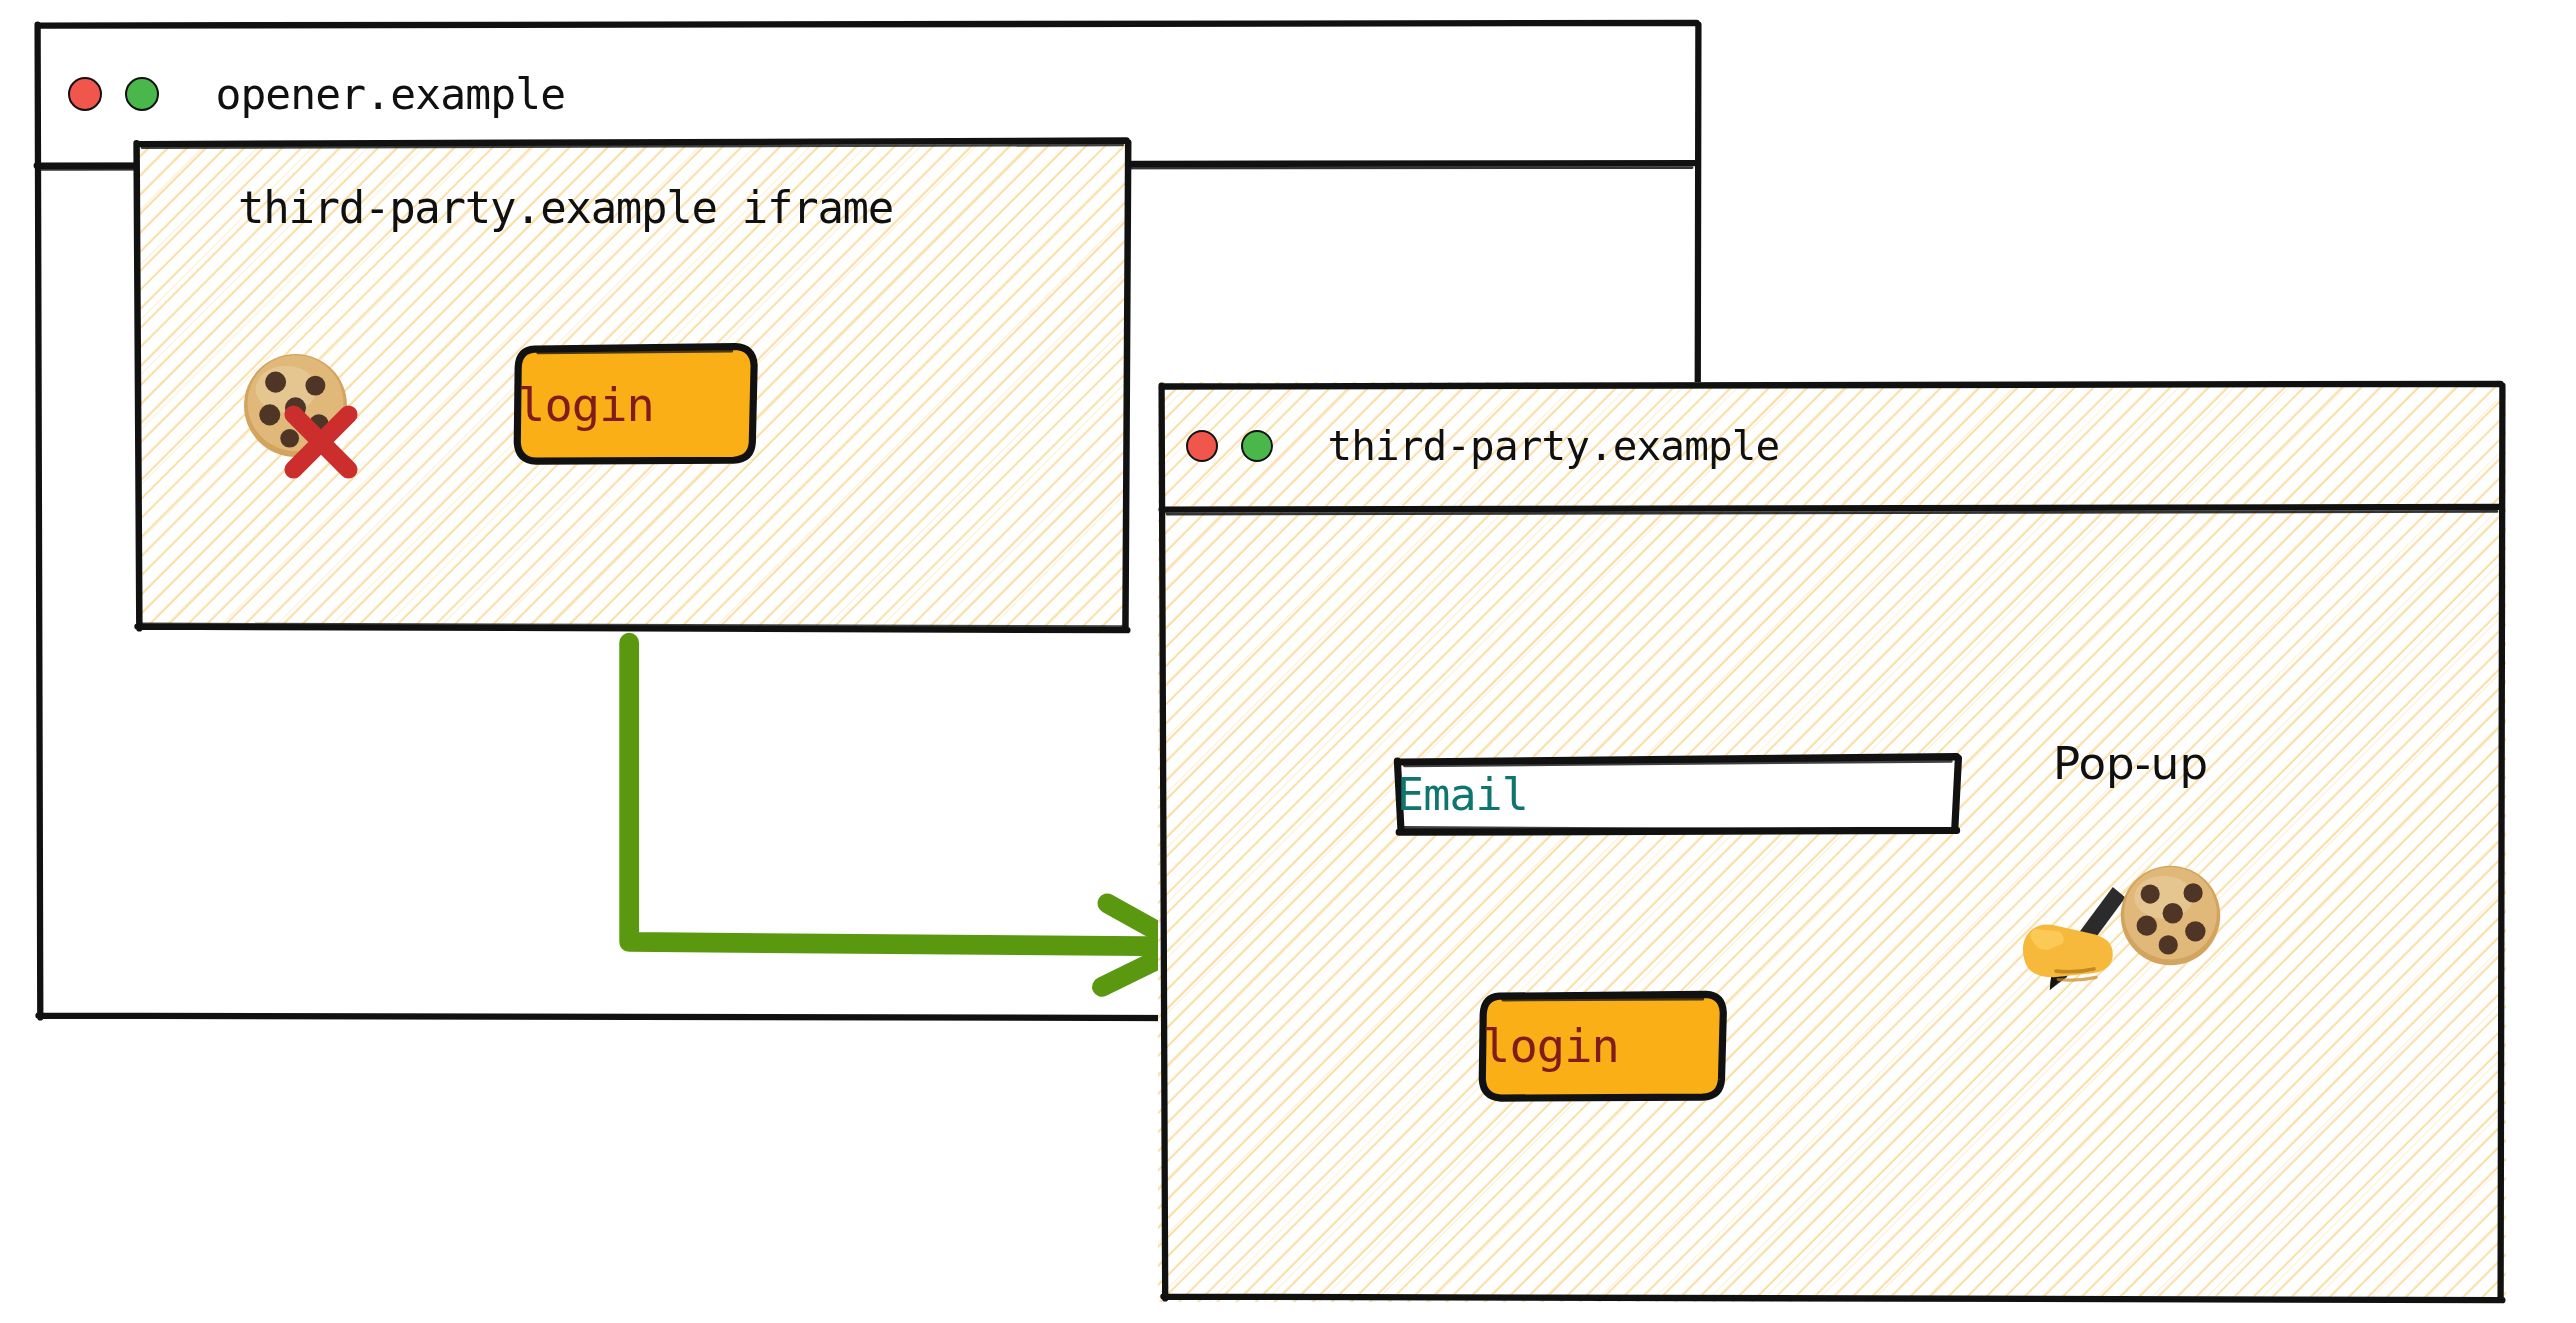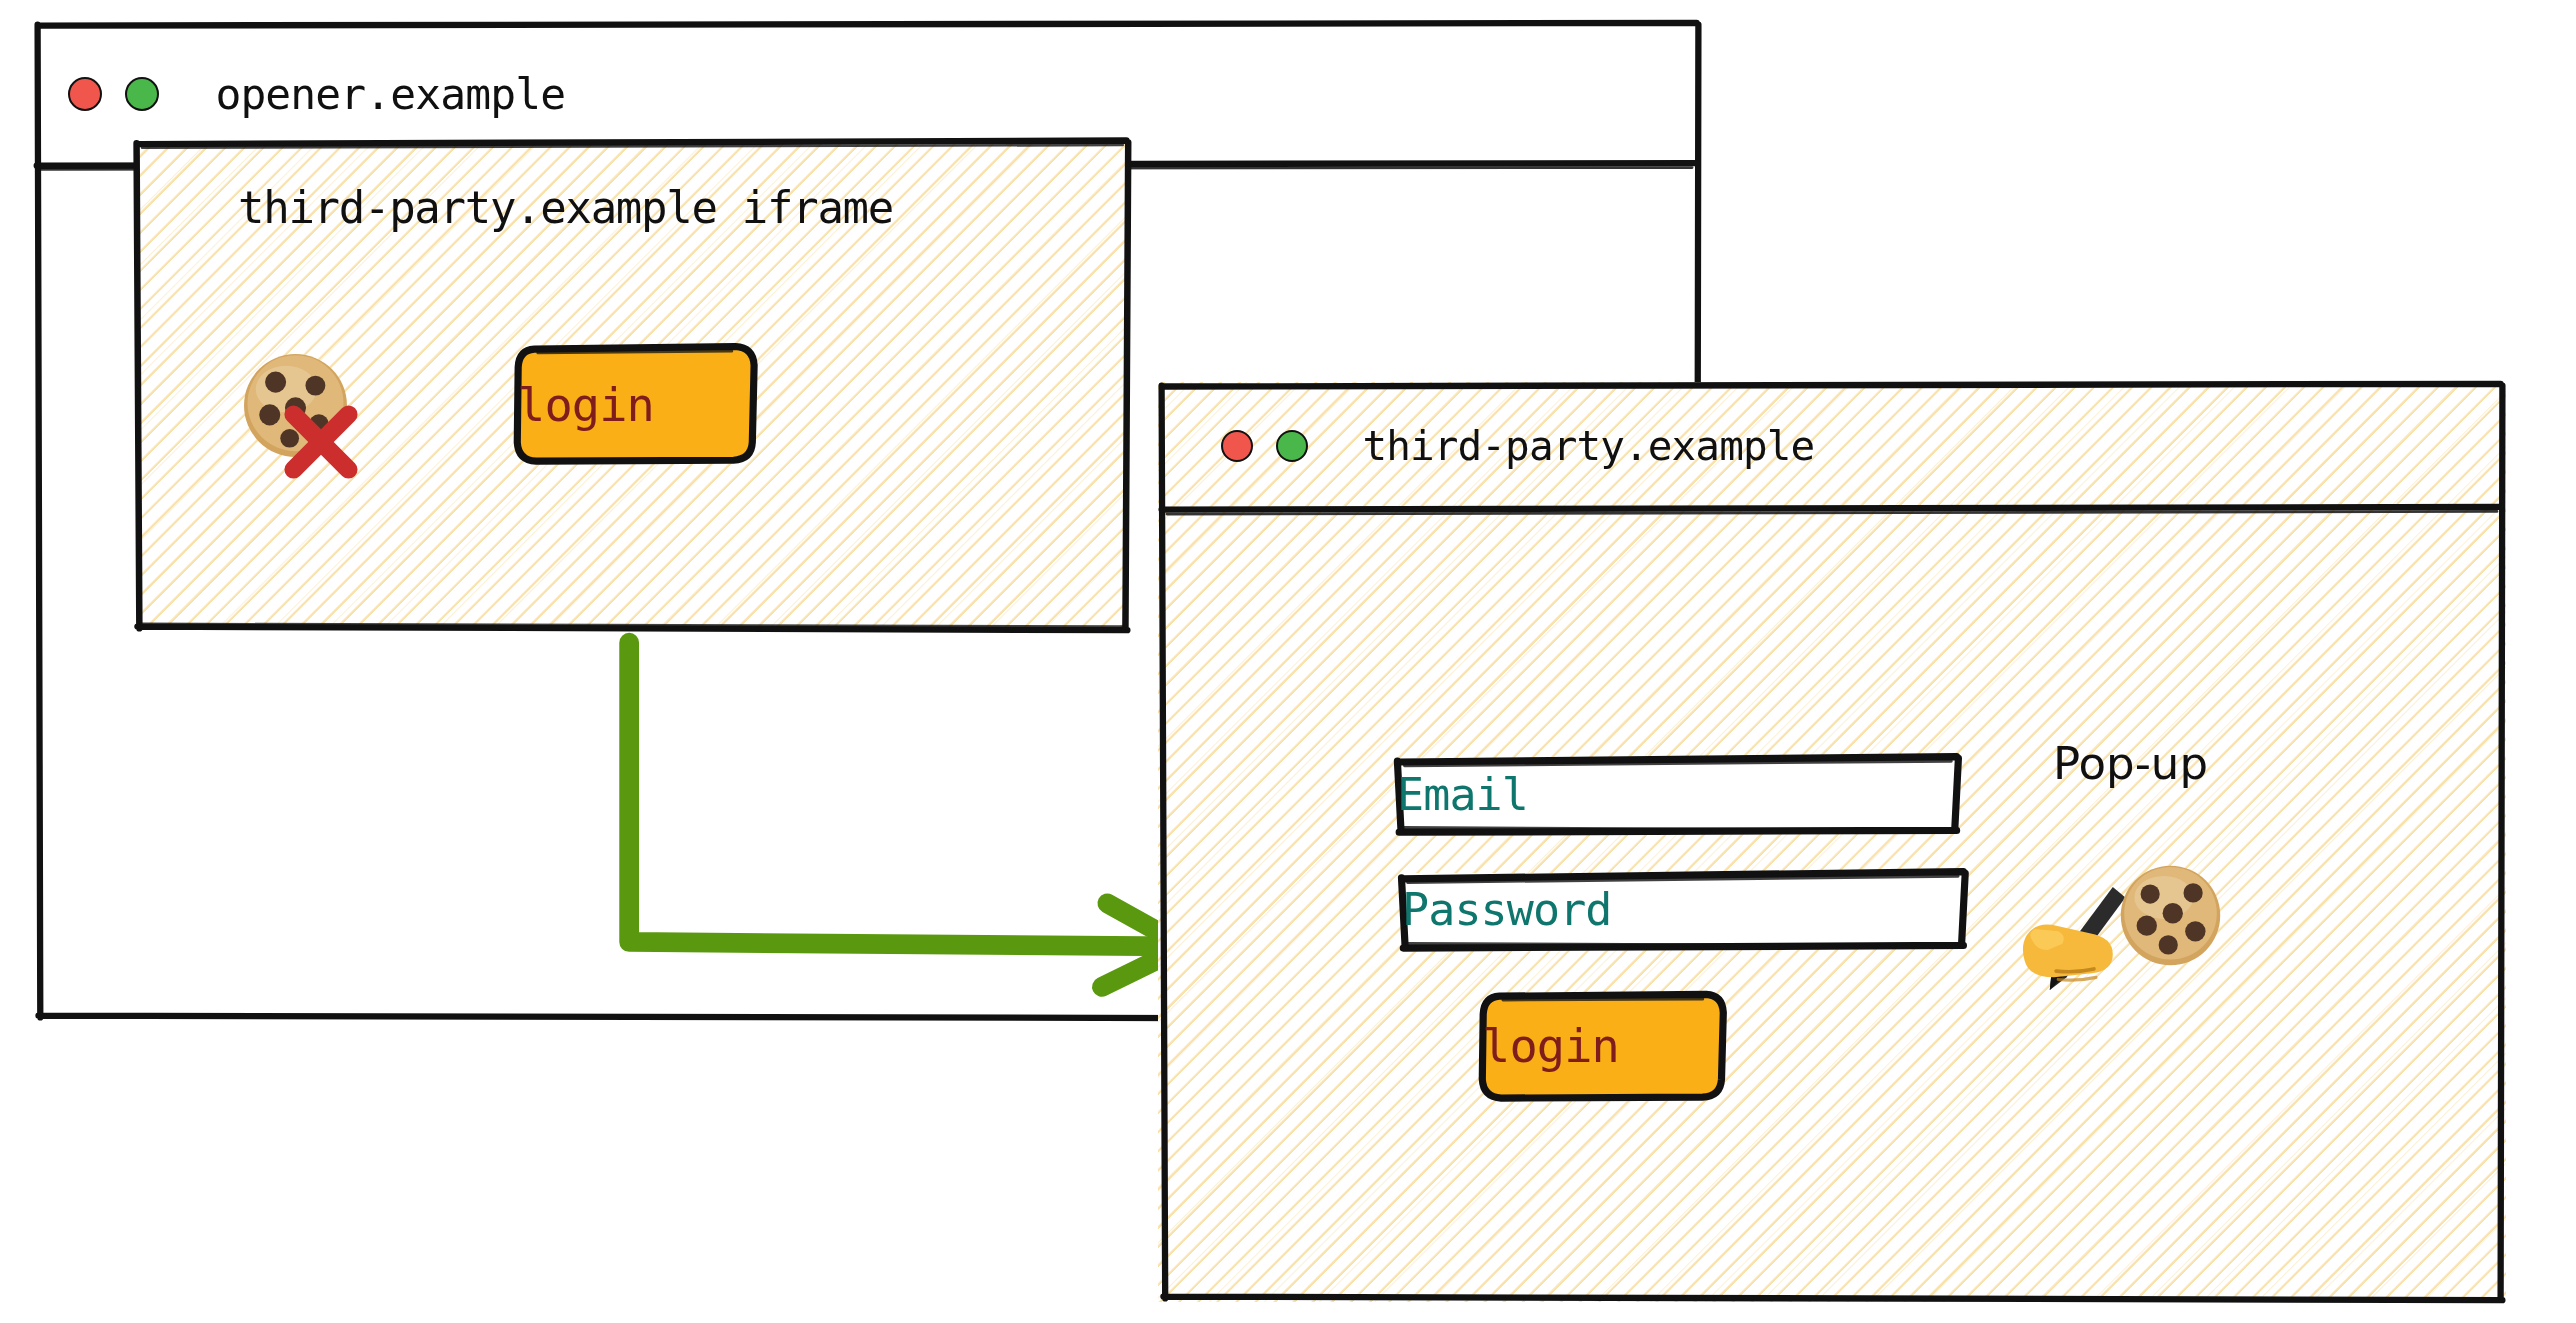--- a/index.html
+++ b/index.html
@@ -173,21 +173,21 @@
 
   
   #popup-window {
     left: 1158px;
     top: 382px;
     width: 1348px;
     height: 920px;
   }
   #popup-window .titlebar {
     height: 128px;
-    padding-left: 63px;
+    padding-left: 28px;
   }
   #popup-window .dot { width: 32px; height: 32px; }
   #popup-window .dot + .dot { margin-left: 23.4px; }
   #popup-window .win-title {
     font-size: 41px;
     margin-left: 54px;
     letter-spacing: -0.9px;
   }
   .popup-body {
     position: absolute;
@@ -317,28 +317,20 @@
 
       <div class="field" style="left:239px; top:248px; width:561px; height:72px;">
         <svg class="field-outline" viewBox="0 0 636 92" preserveAspectRatio="none">
           <path d="M8,10 L628,4 M630,6 L626,84 M628,86 L8,88 M10,86 L6,9" fill="none" stroke="#111111" stroke-width="8" stroke-linecap="round"></path>
           <path d="M14,14 L622,9" fill="none" stroke="#111111" stroke-width="3.5" opacity="0.8" stroke-linecap="round"></path>
           <path d="M12,83 L622,86" fill="none" stroke="#111111" stroke-width="3.5" opacity="0.8" stroke-linecap="round"></path>
         </svg>
         <span>Email</span>
       </div>
 
-      <div class="field" style="left:244px; top:363px; width:561px; height:72px;">
-        <svg class="field-outline" viewBox="0 0 636 92" preserveAspectRatio="none">
-          <path d="M6,12 L630,4 M632,6 L628,84 M630,86 L7,89 M9,87 L5,11" fill="none" stroke="#111111" stroke-width="8" stroke-linecap="round"></path>
-          <path d="M12,16 L624,9" fill="none" stroke="#111111" stroke-width="3.5" opacity="0.8" stroke-linecap="round"></path>
-          <path d="M11,84 L624,87" fill="none" stroke="#111111" stroke-width="3.5" opacity="0.8" stroke-linecap="round"></path>
-        </svg>
-        <span>Password</span>
-      </div>
 
       <div class="sketch-btn" style="left:324px; top:485px; width:241px; height:101px; font-size:47px; letter-spacing:-0.9px;">
         <svg class="btn-outline" viewBox="0 0 282 126" preserveAspectRatio="none">
           <path d="M26,8 L256,6 Q274,7 275,26 L273,100 Q272,119 252,120 L28,121 Q8,120 7,100 L8,28 Q9,9 26,8 Z" fill="none" stroke="#111111" stroke-width="8" stroke-linejoin="round"></path>
           <path d="M30,12 L252,11" fill="none" stroke="#111111" stroke-width="3.5" opacity="0.75" stroke-linecap="round"></path>
         </svg>
         <span>login</span>
       </div>
 
       <div class="emoji" style="left:854px; top:370px; width:126px; height:117px;">

